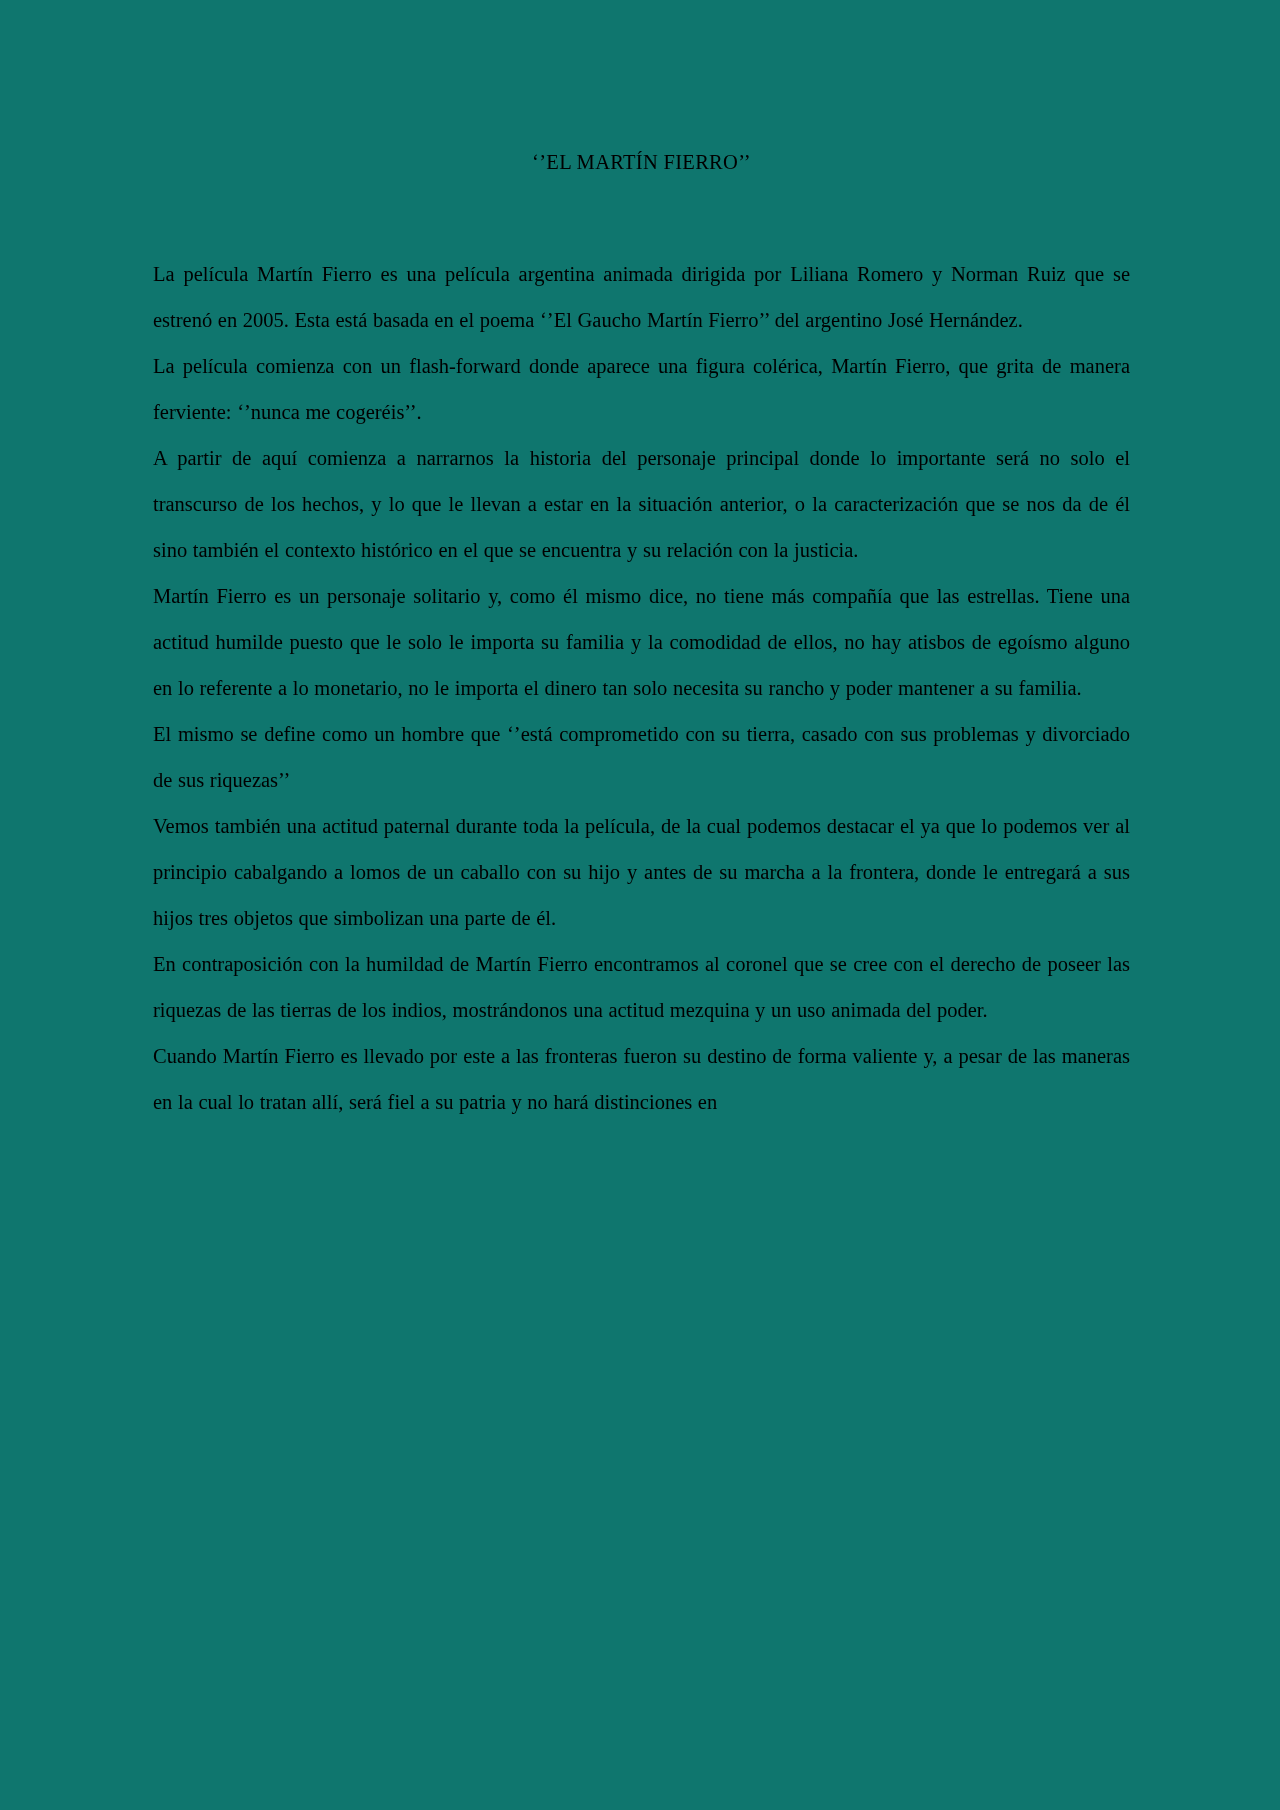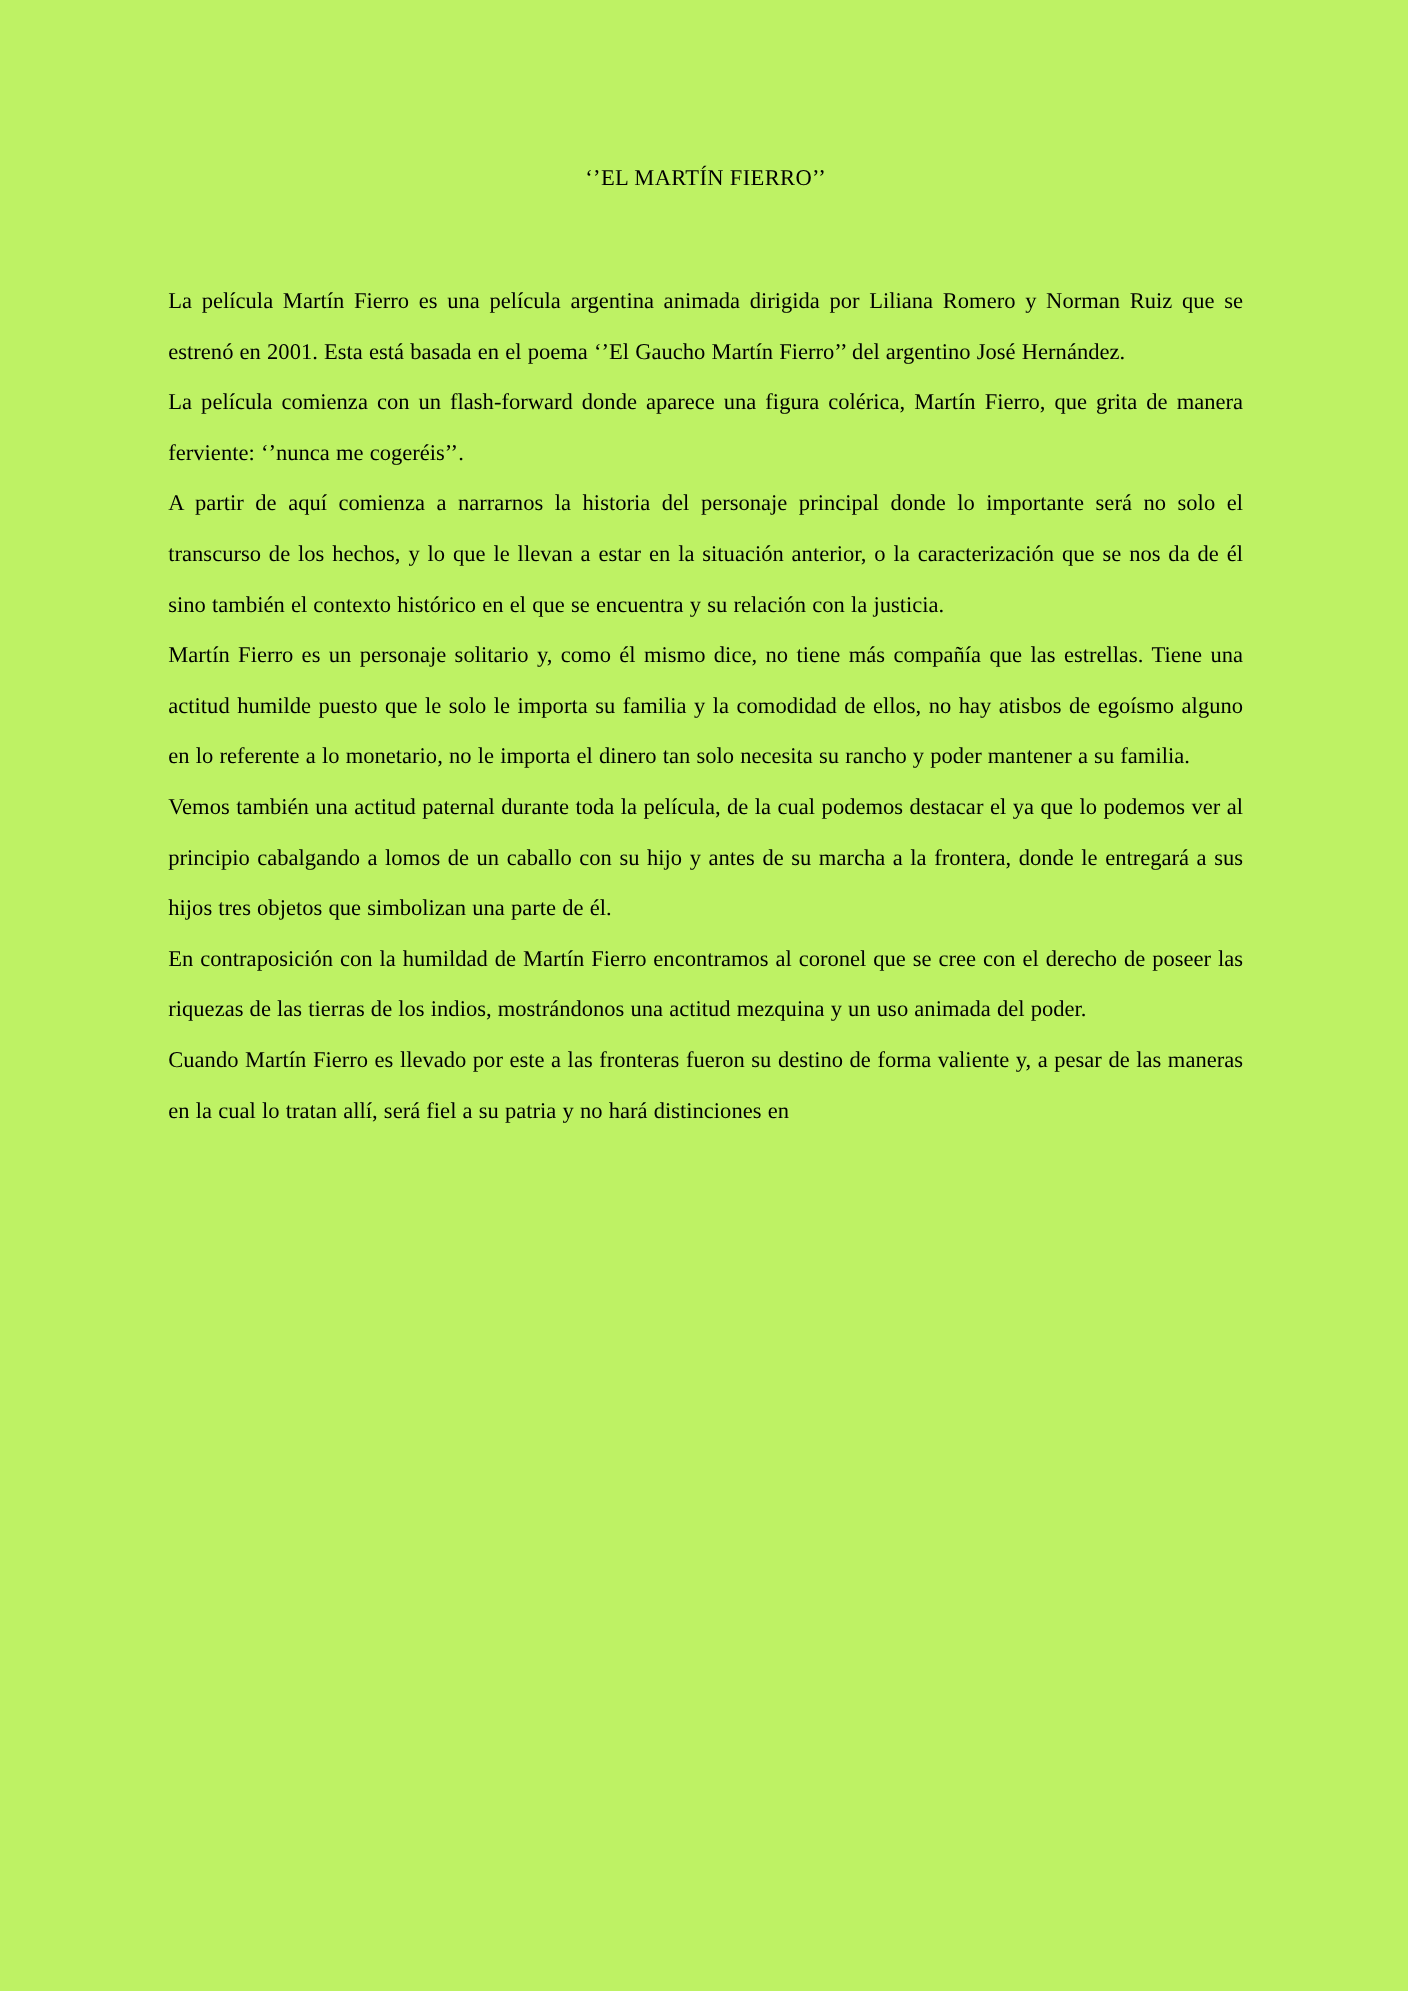--- a/index.html
+++ b/index.html
@@ -8,21 +8,21 @@
   }
   body {
     width: 1280px;
     height: 1810px;
     background: #ffffff;
   }
   .page {
     box-sizing: border-box;
     width: 1280px;
     height: 1810px;
-    background: #bef264;
+    background: #0f766e;
     color: #000000;
     padding: 139px 150px 0 153px;
     font-family: "Liberation Serif", "DejaVu Serif", serif;
     overflow: hidden;
   }
   .doc-title {
     margin: 0;
     font-size: 20.5px;
     font-weight: normal;
     text-align: center;
@@ -40,21 +40,22 @@
     word-spacing: 0.5px;
   }
 </style>
 </head>
 <body>
 
 <div class="page">
   <h1 class="doc-title">‘’EL MARTÍN FIERRO’’</h1>
 
   <div class="doc-body">
-    <p>La película Martín Fierro es una película argentina animada dirigida por Liliana Romero y Norman Ruiz que se estrenó en 2001. Esta está basada en el poema ‘’El Gaucho Martín Fierro’’ del argentino José Hernández.</p>
+    <p>La película Martín Fierro es una película argentina animada dirigida por Liliana Romero y Norman Ruiz que se estrenó en 2005. Esta está basada en el poema ‘’El Gaucho Martín Fierro’’ del argentino José Hernández.</p>
     <p>La película comienza con un flash-forward donde aparece una figura colérica, Martín Fierro, que grita de manera ferviente: ‘’nunca me cogeréis’’.</p>
     <p>A partir de aquí comienza a narrarnos la historia del personaje principal donde lo importante será no solo el transcurso de los hechos, y lo que le llevan a estar en la situación anterior, o la caracterización que se nos da de él sino también el contexto histórico en el que se encuentra y su relación con la justicia.</p>
     <p>Martín Fierro es un personaje solitario y, como él mismo dice, no tiene más compañía que las estrellas. Tiene una actitud humilde puesto que le solo le importa su familia y la comodidad de ellos, no hay atisbos de egoísmo alguno en lo referente a lo monetario, no le importa el dinero tan solo necesita su rancho y poder mantener a su familia.</p>
+    <p>El mismo se define como un hombre que ‘’está comprometido con su tierra, casado con sus problemas y divorciado de sus riquezas’’</p>
     <p>Vemos también una actitud paternal durante toda la película, de la cual podemos destacar el ya que lo podemos ver al principio cabalgando a lomos de un caballo con su hijo y antes de su marcha a la frontera, donde le entregará a sus hijos tres objetos que simbolizan una parte de él.</p>
     <p>En contraposición con la humildad de Martín Fierro encontramos al coronel que se cree con el derecho de poseer las riquezas de las tierras de los indios, mostrándonos una actitud mezquina y un uso animada del poder.</p>
     <p>Cuando Martín Fierro es llevado por este a las fronteras fueron su destino de forma valiente y, a pesar de las maneras en la cual lo tratan allí, será fiel a su patria y no hará distinciones en</p>
   </div>
 </div>
 
 </body></html>

